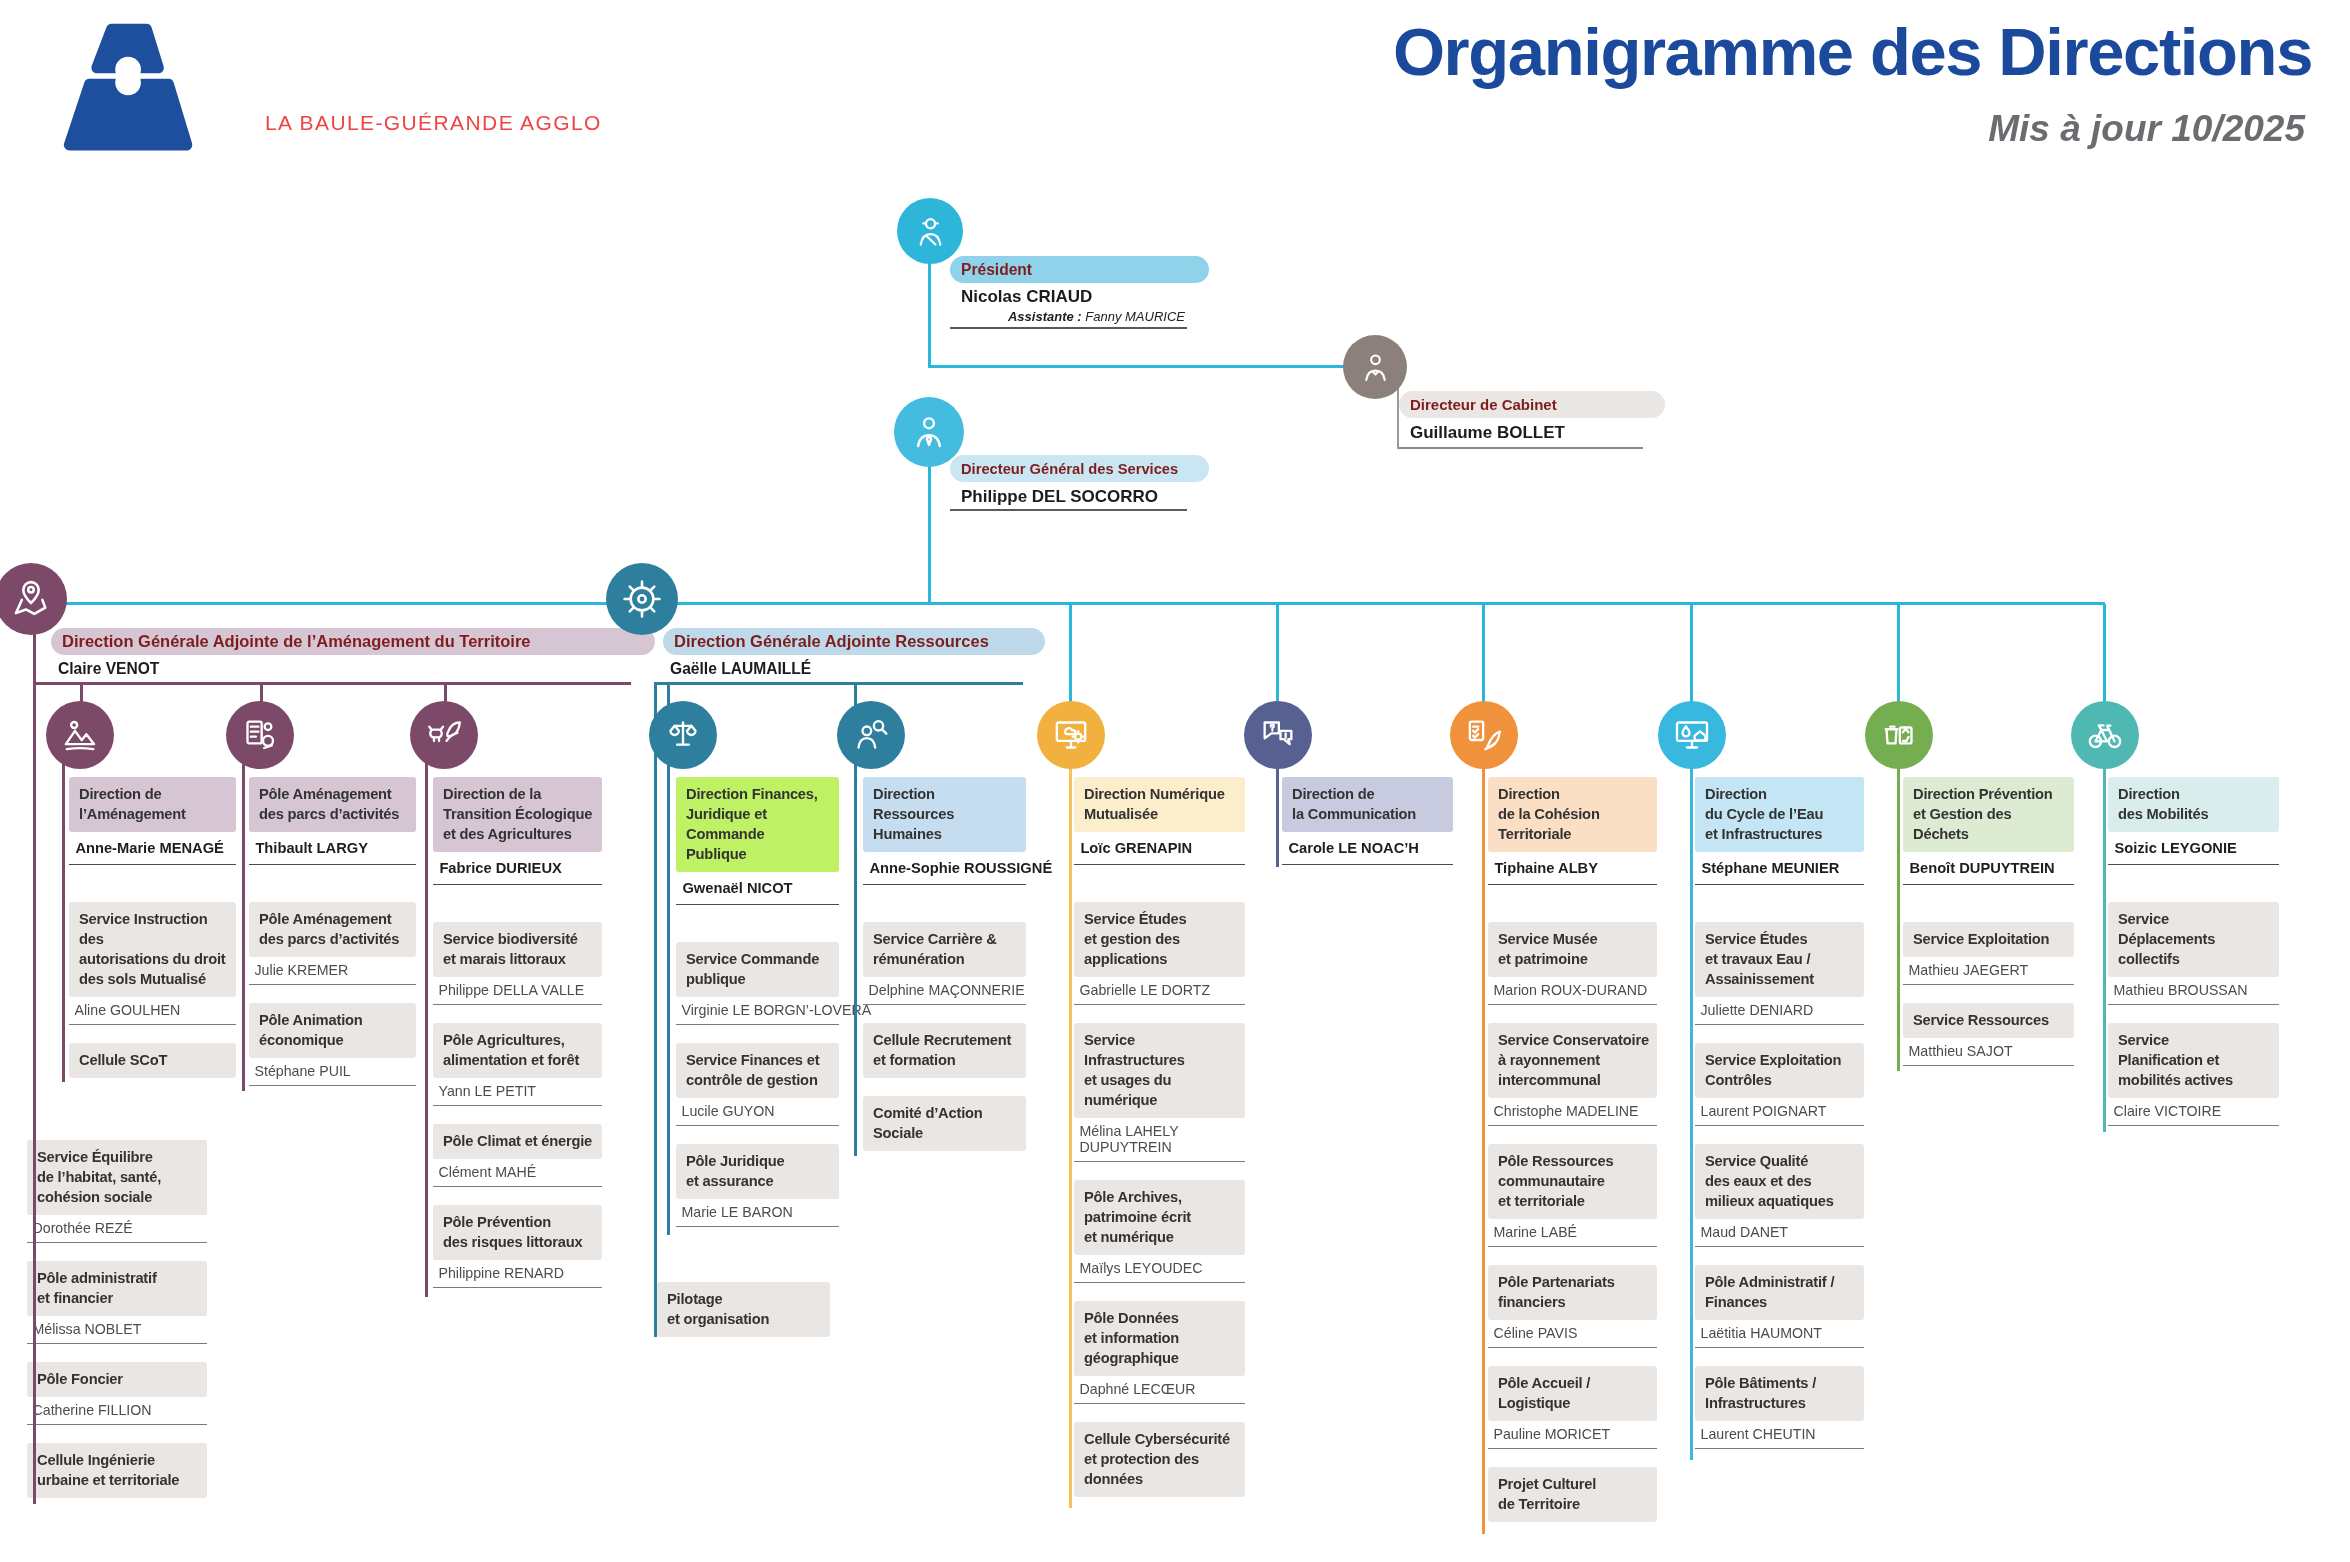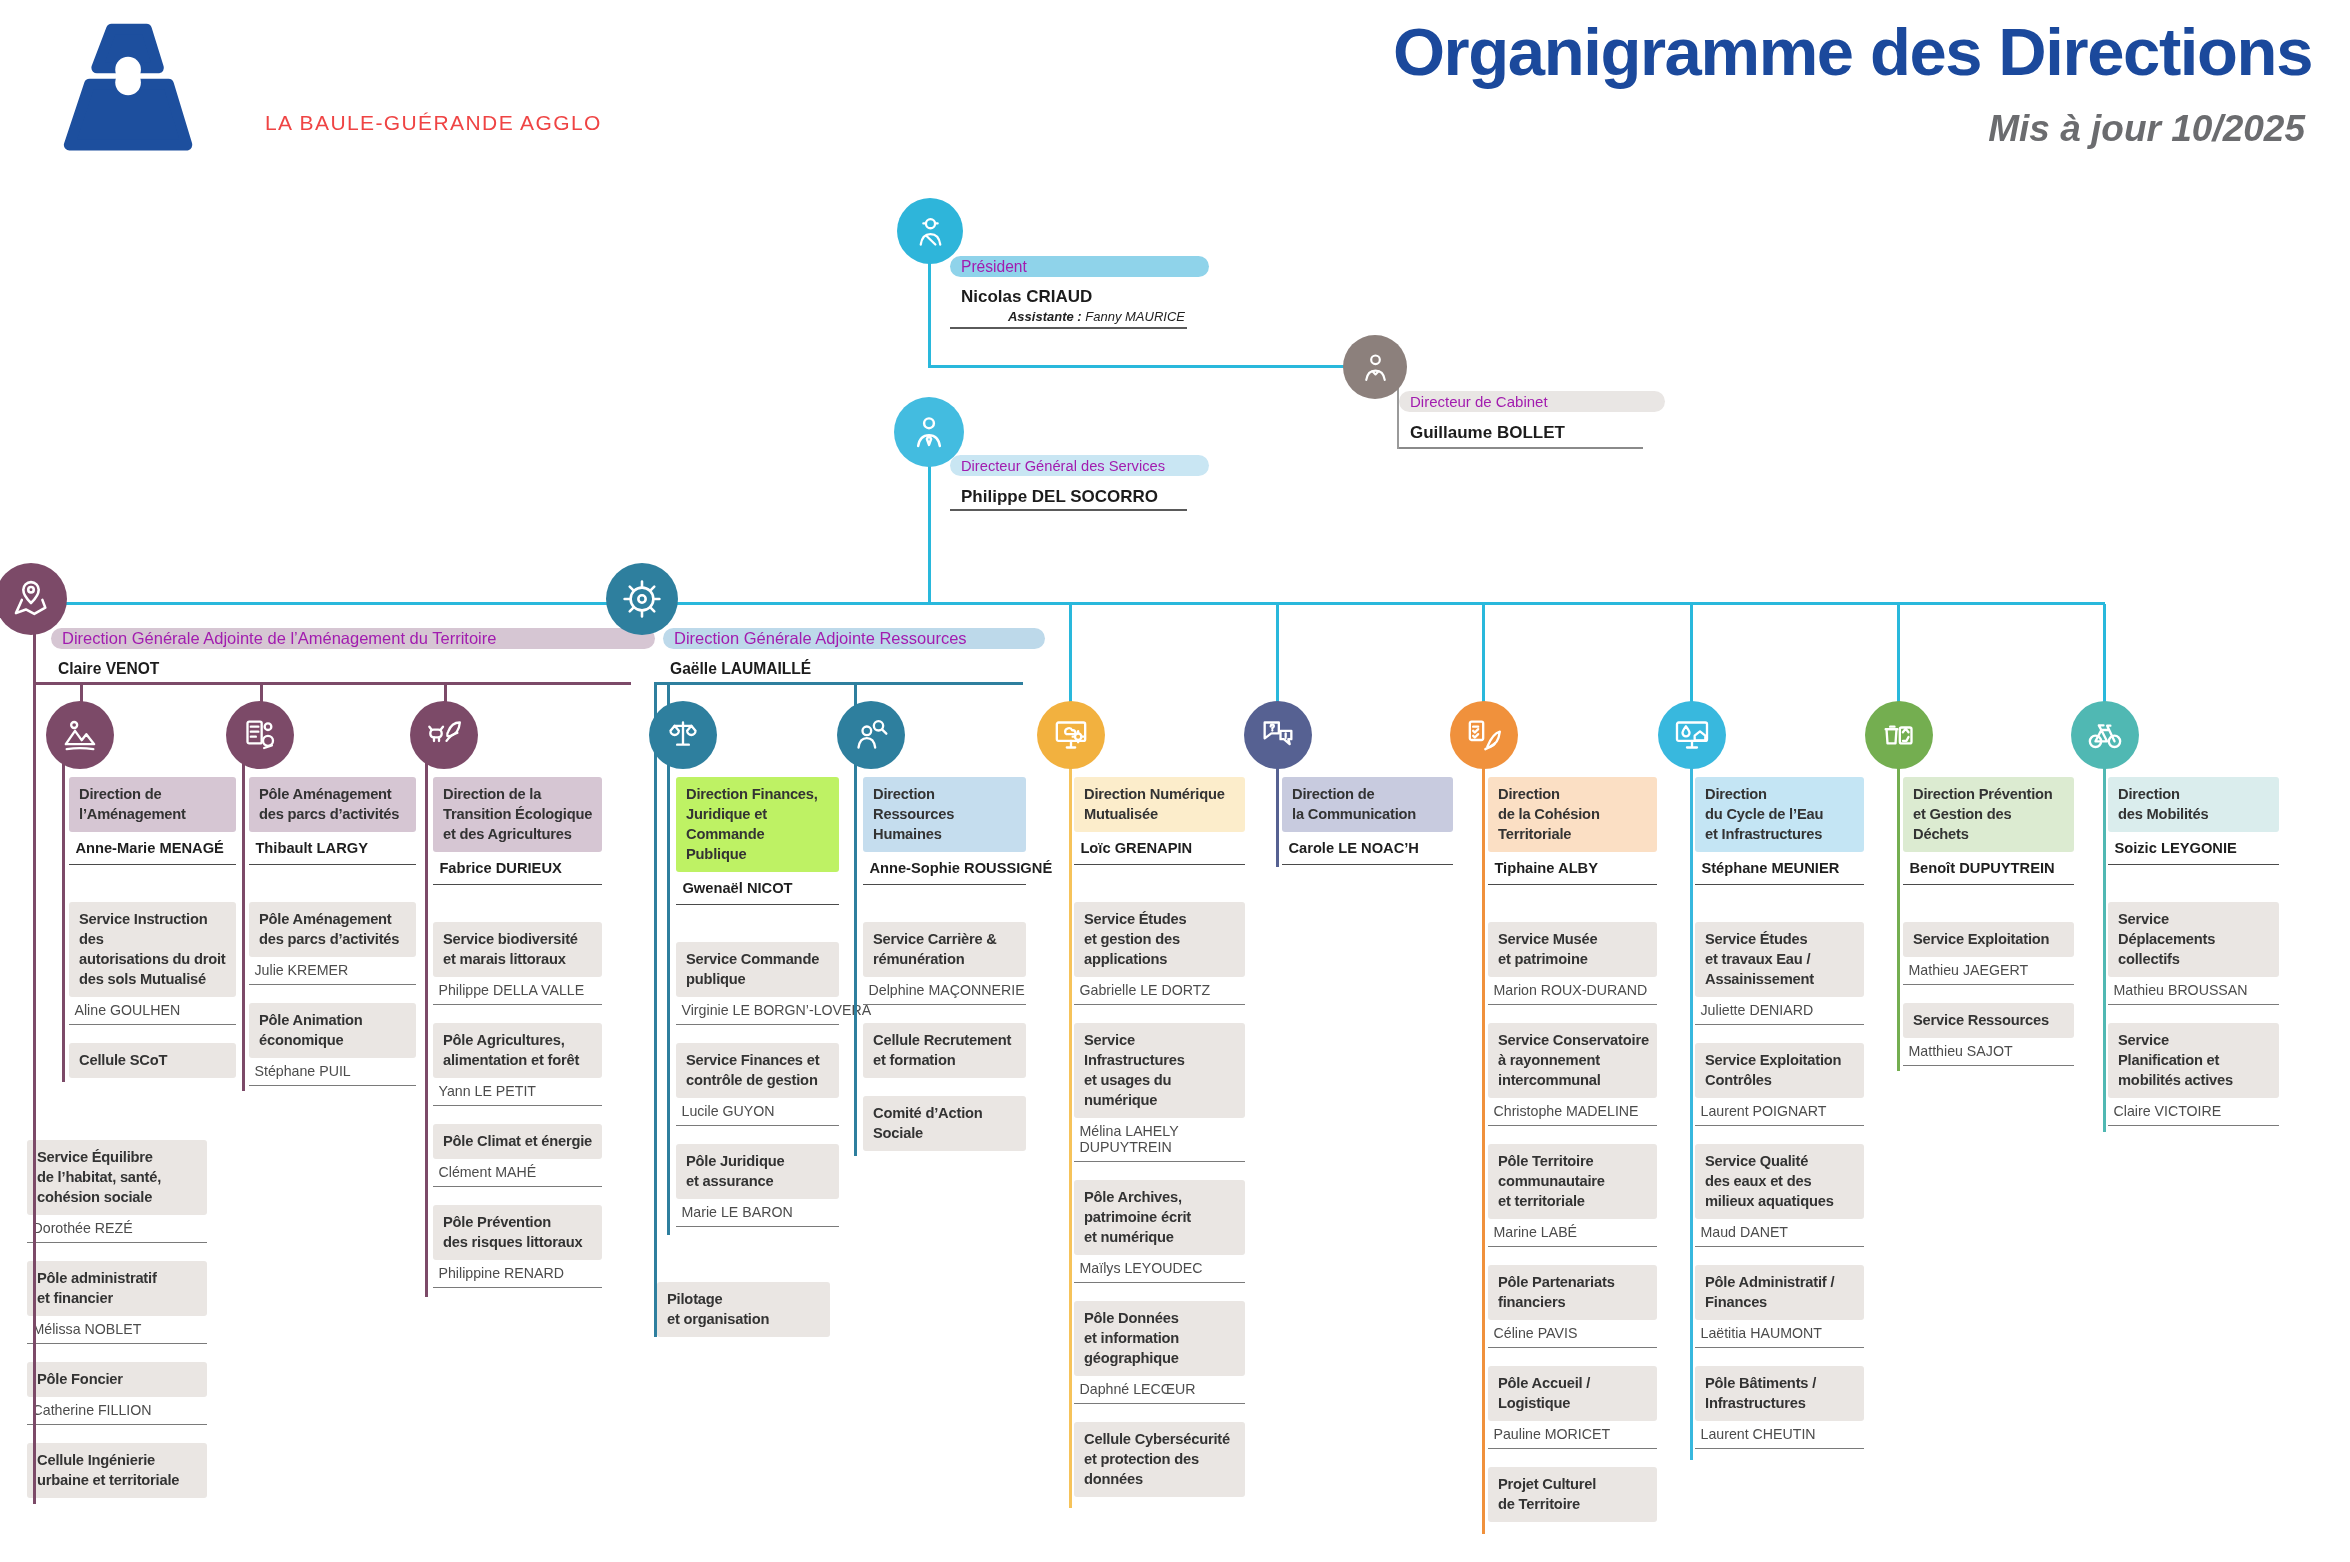--- a/index.html
+++ b/index.html
@@ -4,22 +4,22 @@
 <style>
   html,body{margin:0;padding:0}
   body{width:2351px;height:1563px;position:relative;overflow:hidden;background:#fff;
        font-family:"Liberation Sans",sans-serif;color:#222}
   #stage{position:absolute;inset:0}
   .abs{position:absolute}
   .main-title{position:absolute;right:39px;top:13px;font-size:67px;font-weight:bold;color:#1b499c;letter-spacing:-1.4px;white-space:nowrap}
   .updated{position:absolute;right:46px;top:108px;font-size:37px;font-weight:bold;font-style:italic;color:#6b6c6f;white-space:nowrap}
   .logo-title{position:absolute;left:259px;top:33px;font-size:56px;font-weight:bold;color:#55565a;letter-spacing:-0.9px;white-space:nowrap}
   .logo-sub{position:absolute;left:265px;top:111px;font-size:21px;color:#ef4444;letter-spacing:1.4px;white-space:nowrap}
-  .bar{position:absolute;height:21px;border-radius:13.8px;display:flex;align-items:center;
-       padding:0 11px;font-weight:normal;color:#a21caf;white-space:nowrap;z-index:1}
+  .bar{position:absolute;height:27px;border-radius:13.8px;display:flex;align-items:center;
+       padding:0 11px;font-weight:bold;color:#7f1d1d;white-space:nowrap;z-index:1}
   .top-name{position:absolute;font-weight:bold;font-size:17px;color:#1c1c1c;white-space:nowrap}
   .assist{position:absolute;font-style:italic;font-size:13px;color:#222;text-align:right;white-space:nowrap}
   .assist b{font-weight:bold}
   .uline{position:absolute;height:1.8px;background:#5a5a5a;z-index:1}
   .vline{position:absolute;width:2.8px;z-index:2}
   .hline{position:absolute;height:2.8px;z-index:2}
   .sideline{position:absolute;width:1.8px;background:#9a9a9a;z-index:1}
   .circle-icon{position:absolute;border-radius:50%;display:flex;align-items:center;justify-content:center;z-index:3}
   .circle-icon svg{display:block}
   .col-wrap{position:absolute;z-index:1}
@@ -367,21 +367,21 @@
 et patrimoine</div>
           <div class="svc-name">Marion ROUX-DURAND</div>
         </div>
         <div class="svc-item">
           <div class="box">Service Conservatoire
 à rayonnement
 intercommunal</div>
           <div class="svc-name">Christophe MADELINE</div>
         </div>
         <div class="svc-item">
-          <div class="box">Pôle Territoire
+          <div class="box">Pôle Ressources
 communautaire
 et territoriale</div>
           <div class="svc-name">Marine LABÉ</div>
         </div>
         <div class="svc-item">
           <div class="box">Pôle Partenariats
 financiers</div>
           <div class="svc-name">Céline PAVIS</div>
         </div>
         <div class="svc-item">

